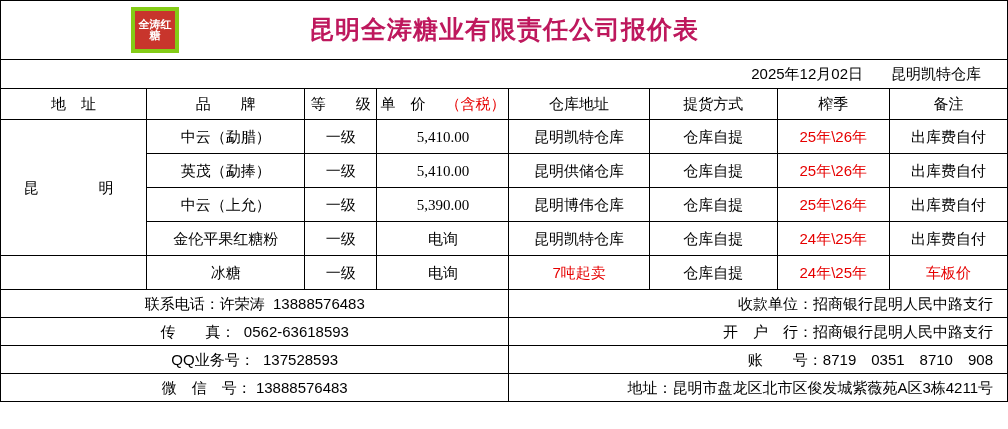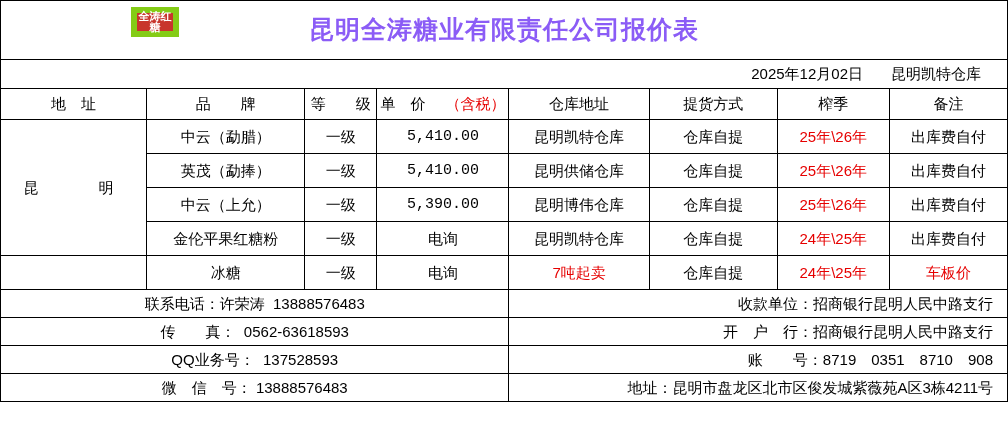--- a/index.html
+++ b/index.html
@@ -32,33 +32,33 @@
     text-align: center;
     vertical-align: middle;
     line-height: 1.2;
     height: 33px;
   }
   .title-cell {
     height: 58px !important;
     position: relative;
   }
   .title-text {
-    color: #8b5cf6;
+    color: #be185d;
     font-size: 25px;
     font-weight: bold;
     letter-spacing: 1px;
     font-family: "DejaVu Sans", sans-serif;
   }
   .seal {
     position: absolute;
     left: 130px;
     top: 6px;
     width: 48px;
-    height: 30px;
-    border: 6px solid #84cc16;
+    height: 46px;
+    border: 4px solid #84cc16;
     background: #c8352c;
     color: #ffffff;
     font-size: 11px;
     line-height: 1.0;
     display: flex;
     align-items: center;
     justify-content: center;
     letter-spacing: 0px;
     box-sizing: border-box;
     font-family: "DejaVu Sans", sans-serif;
@@ -83,21 +83,21 @@
   }
   .hdr td {
     height: 30px !important;
     font-size: 15px;
     font-weight: normal;
   }
   .red { color: #e60000; margin-left: 20px; }
   .price {
     text-align: right;
     padding-right: 14px;
-    font-family: Liberation Mono, monospace;
+    font-family: Liberation Serif, serif;
   }
   .region {
     font-size: 16px;
     letter-spacing: 10px;
   }
   .footer td {
     height: 27px !important;
     font-size: 14.5px;
     text-align: left;
     padding-left: 10px;

